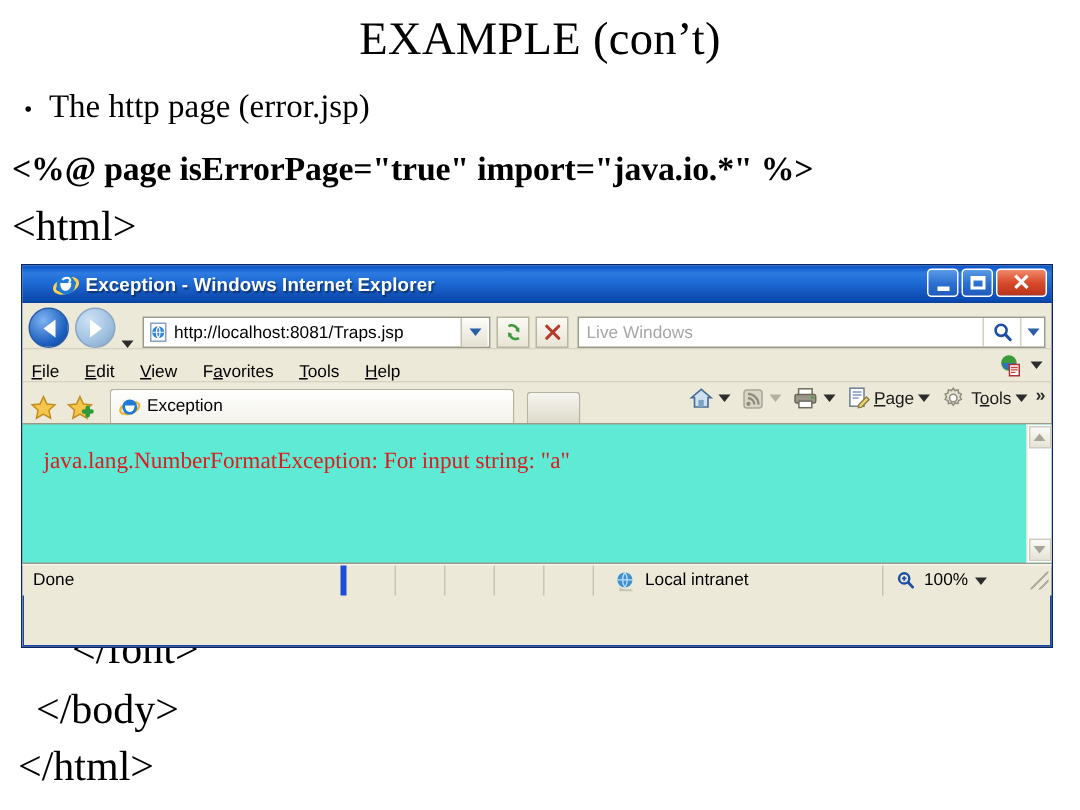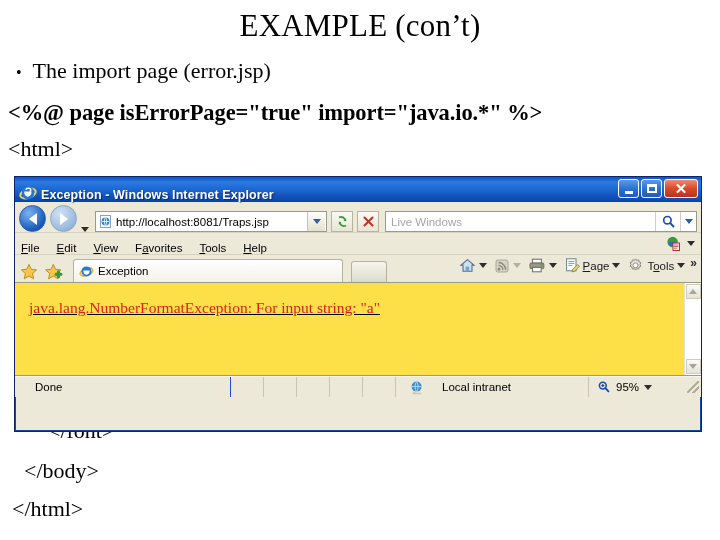--- a/index.html
+++ b/index.html
@@ -38,21 +38,21 @@
     align-items: baseline;
     gap: 11px;
   }
   .bullet-dot {
     font-size: 16px;
     line-height: 1;
   }
   .code-line {
     position: absolute;
     left: 8px;
-    font-size: 22px;
+    font-size: 28px;
     color: #000;
     white-space: nowrap;
   }
   .code-bold {
     font-weight: bold;
     font-size: 22.5px;
     letter-spacing: -0.1px;
   }
   .ln-directive { top: 100px; }
   .ln-html      { top: 136px; }
@@ -74,22 +74,22 @@
     box-shadow: 0 0 0 1px #1048a8 inset;
   }
 
   
   .titlebar {
     height: 25px;
     background: linear-gradient(to bottom,
       #0a58c8 0%, #165fd0 8%, #2d7ae0 20%,
       #1e6ad6 45%, #1252b8 78%, #0c4bb0 92%, #0a3f9c 100%);
     display: flex;
-    align-items: flex-end;
-    padding: 0 2px 0 4px;
+    align-items: center;
+    padding: 0 2px 0 20px;
     position: relative;
   }
   .tb-icon {
     width: 18px; height: 18px;
     margin-right: 4px;
     flex: none;
     position: relative;
   }
   .tb-title {
     color: #ffffff;
@@ -293,27 +293,26 @@
   }
   .cmd u { text-decoration: underline; }
   .chev {
     font-family: "Liberation Sans", sans-serif;
     font-size: 12px; font-weight: bold; color: #2a2a2a;
     align-self: flex-start;
   }
 
   
   .content {
-    background: #fde047;
+    background: #5eead4;
     height: 92px;
     border-top: 1px solid #9a9a8a;
     border-bottom: 1px solid #9a9a8a;
     display: flex;
     position: relative;
-    text-decoration: underline;
   }
   .page-body {
     flex: 1;
     padding: 16px 0 0 14px;
   }
   .err-text {
     color: #d81f1f;
     font-family: "Liberation Serif", serif;
     font-size: 15.5px;
     white-space: nowrap;
@@ -355,36 +354,36 @@
     background: #ece9d8;
     display: flex;
     align-items: center;
     font-family: "Liberation Sans", sans-serif;
     font-size: 11.5px;
     color: #000;
     border-top: 1px solid #f7f5ec;
   }
   .st-done {
     flex: 0 0 216px;
-    padding-left: 20px;
-    border-right: 1px solid #1d4ed8;
+    padding-left: 7px;
+    border-right: 4px solid #1d4ed8;
     height: 100%;
     display: flex; align-items: center;
     box-sizing: border-box;
   }
   .st-seg {
     flex: 0 0 32px;
     border-right: 1px solid #c8c5b4;
     height: 100%;
   }
   .st-zone {
     flex: 1;
     border-right: 1px solid #c8c5b4;
     height: 100%;
-    display: flex; align-items: center; gap: 17px;
+    display: flex; align-items: center; gap: 5px;
     padding-left: 14px;
     box-sizing: border-box;
     text-align: right;
   }
   .st-zoom {
     flex: 0 0 112px;
     height: 100%;
     display: flex; align-items: center; gap: 5px;
     padding-left: 8px;
     box-sizing: border-box;
@@ -397,21 +396,21 @@
   }
   svg { display: block; }
 </style>
 </head>
 <body>
 
 <div class="slide-title">EXAMPLE (con’t)</div>
 
 <div class="bullet-line">
   <span class="bullet-dot">•</span>
-  <span>The import page (error.jsp)</span>
+  <span>The http page (error.jsp)</span>
 </div>
 
 <div class="code-line ln-directive code-bold">&lt;%@ page isErrorPage="true" import="java.io.*" %&gt;</div>
 <div class="code-line ln-html">&lt;html&gt;</div>
 <div class="code-line ln-font">&lt;/font&gt;</div>
 <div class="code-line ln-body">&lt;/body&gt;</div>
 <div class="code-line ln-endhtml">&lt;/html&gt;</div>
 
 <div class="browser">
 
@@ -608,18 +607,18 @@
       <span>Local intranet</span>
     </span>
     <span class="st-zoom">
       <span>
         <svg width="14" height="14" viewBox="0 0 14 14">
           <circle cx="5.8" cy="5.6" r="3.4" fill="none" stroke="#1c4fa8" stroke-width="1.6"></circle>
           <path d="M4.3 5.6h3M5.8 4.1v3" stroke="#1c4fa8" stroke-width="1.2"></path>
           <path d="M8.4 8.2l3 3.2" stroke="#1c4fa8" stroke-width="1.9" stroke-linecap="round"></path>
         </svg>
       </span>
-      <span>95%</span>
+      <span>100%</span>
       <span class="dropcaret"></span>
       <span class="grip"></span>
     </span>
   </div>
 </div>
 
 </body></html>

